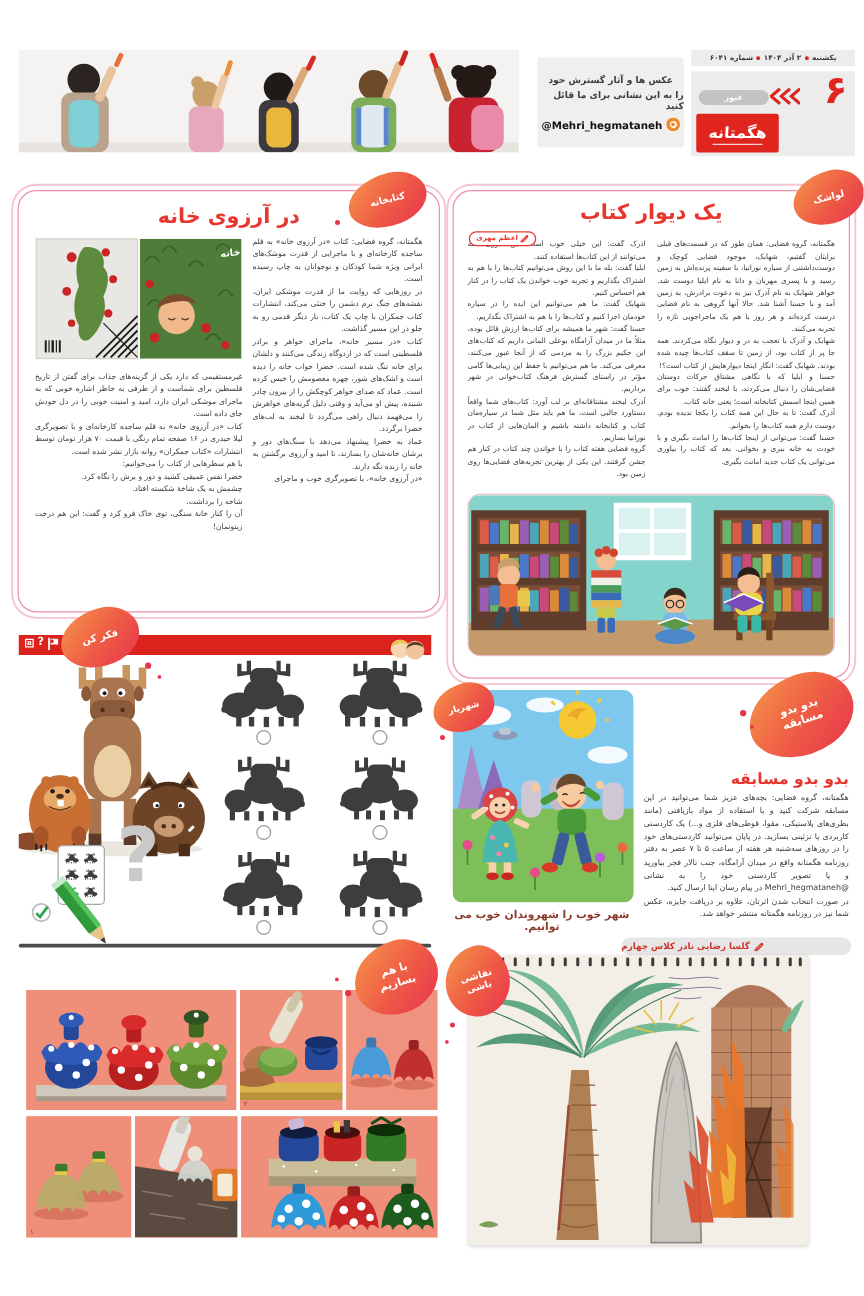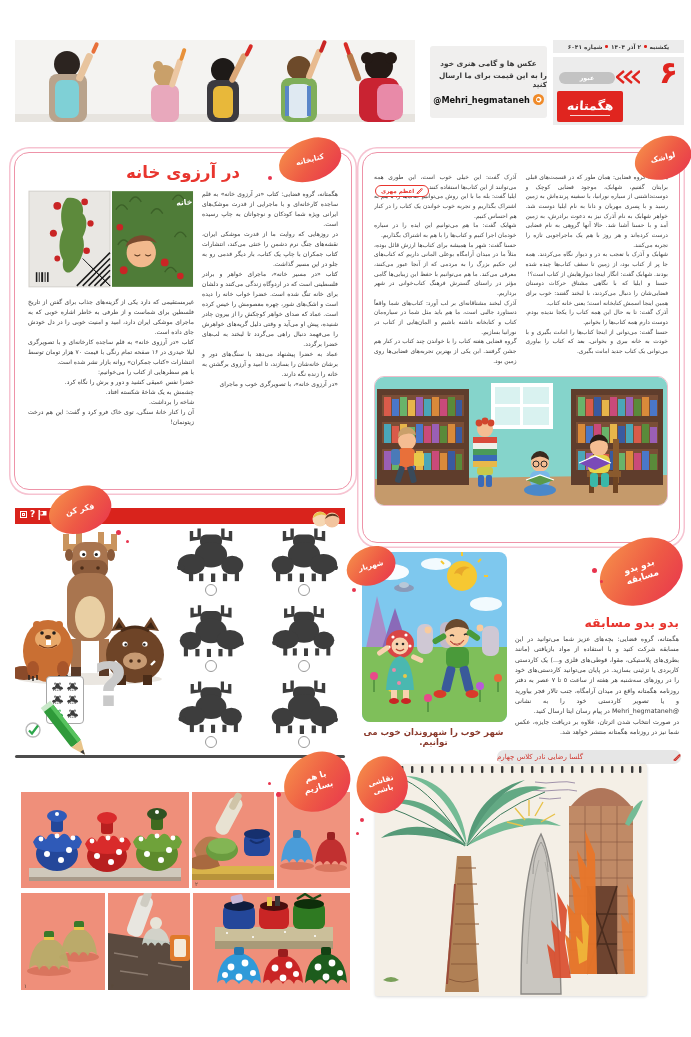--- a/index.html
+++ b/index.html
@@ -78,21 +78,21 @@
   .checkmark { left:25px; top:722px; width:16px; height:16px; z-index:4; }
   .pencil { left:28px; top:698px; width:74px; height:66px; z-index:4; }
   .baseline { left:15px; top:755px; width:330px; height:3px; background:#4c4c4c; border-radius:2px; }
 
   
   .city-img { left:362px; top:552px; width:145px; height:170px; border-radius:8px; overflow:hidden; }
   .city-cap { left:356px; top:727px; width:155px; text-align:center; font-size:8.6px; font-weight:bold; color:#8a3a2c; }
   .contest-head { left:515px; top:615px; width:164px; font-size:12.5px; font-weight:bold; color:#e8352e; text-align:right; }
   .contest-body { left:515px; top:634px; width:164px; height:112px; overflow:hidden; font-size:6.3px; }
   .contest-byline { left:497px; top:750px; width:184px; height:14px; background:#e6e6e6; border-radius:8px;
-                    display:flex; align-items:center; justify-content:space-between; gap:3px; color:#d0342c; font-size:7px; font-weight:normal; }
+                    display:flex; align-items:center; justify-content:flex-end; gap:3px; color:#d0342c; font-size:7px; font-weight:bold; }
 
   
   .tile { position:absolute; background:#ef8f7a; overflow:hidden; }
   .stepnum { position:absolute; left:3px; bottom:1px; font-size:5.5px; color:#5a4a3a; }
 
   
   .paper { left:375px; top:764px; width:272px; height:232px; background:#f4efe6; border-radius:3px; overflow:hidden;
            box-shadow:0 1px 3px rgba(0,0,0,.15); }
 </style>
 </head>
@@ -135,22 +135,22 @@
       <circle cx="352" cy="18" r="6" fill="#241a16"></circle>
       <circle cx="376" cy="18" r="6" fill="#241a16"></circle>
       <rect x="344" y="38" width="40" height="44" rx="9" fill="#c92332"></rect>
       <rect x="362" y="44" width="26" height="36" rx="8" fill="#e88aa8"></rect>
       <rect x="336" y="12" width="6" height="30" rx="3" fill="#b97a4a" transform="rotate(-20 339 27)"></rect>
       <rect x="330" y="2" width="4" height="13" rx="2" fill="#d92b26" transform="rotate(-20 332 8)"></rect>
     </svg>
   </div>
 
   <div class="abs banner">
-    <div class="l">عکس ها و گامی هنری خود</div>
-    <div class="l">را به این قیمت برای ما ارسال کنید</div>
+    <div class="l">عکس ها و آثار گسترش خود</div>
+    <div class="l">را به این نشانی برای ما قائل کنید</div>
     <div class="handle-row">
       <span class="handle">@Mehri_hegmataneh</span>
       <svg width="11" height="11" viewBox="0 0 11 11">
         <circle cx="5.5" cy="5.5" r="5.5" fill="#f08a28"></circle>
         <path d="M3 6.2 A2.8 2.8 0 1 1 8.3 6.8 L6.5 8.6 A3.6 3.6 0 0 1 3 6.2Z" fill="#fff"></path>
         <circle cx="5.4" cy="5.4" r="1.5" fill="#f08a28"></circle>
       </svg>
     </div>
   </div>
 
@@ -229,20 +229,21 @@
 چشمش به یک شاخهٔ شکسته افتاد.
 شاخه را برداشت.
 آن را کنار خانهٔ سنگی، توی خاک فرو کرد و گفت: این هم درخت زیتونمان!</div>
       </div>
     </div>
   </div>
 
   <div class="blob" style="left:634px; top:137px; width:58px; height:42px; font-size:7.5px;">لواشک</div>
 
   <div class="card card-wall">
+    <div class="headline">یک دیوار کتاب</div>
     <div class="byline-pill">
       <svg width="7" height="7" viewBox="0 0 8 8">
         <path d="M1 7 6 2l1 1-5 5zM6.5 1.5l.8.8" stroke="#e8352e" stroke-width="1.1" fill="none"></path>
       </svg>
       <span>اعظم مهری</span>
     </div>
     <div class="bw-cols body-text">
       <div class="paras">هگمتانه، گروه فضایی: همان طور که در قسمت‌های قبلی برایتان گفتیم، شهابک، موجود فضایی کوچک و دوست‌داشتنی از سیاره نورانیا، با سفینه پرنده‌اش به زمین رسید و با پسری مهربان و دانا به نام ایلیا دوست شد. خواهر شهابک به نام آذرک نیز به دعوت برادرش، به زمین آمد و با حسنا آشنا شد. حالا آنها گروهی به نام فضایی درست کرده‌اند و هر روز با هم یک ماجراجویی تازه را تجربه می‌کنند.
 شهابک و آذرک با تعجب به در و دیوار نگاه می‌کردند. همه جا پر از کتاب بود، از زمین تا سقف کتاب‌ها چیده شده بودند. شهابک گفت: انگار اینجا دیوارهایش از کتاب است؟!
 حسنا و ایلیا که با نگاهی مشتاق حرکات دوستان فضایی‌شان را دنبال می‌کردند، با لبخند گفتند: خوب برای همین اینجا اسمش کتابخانه است؛ یعنی خانه کتاب.

